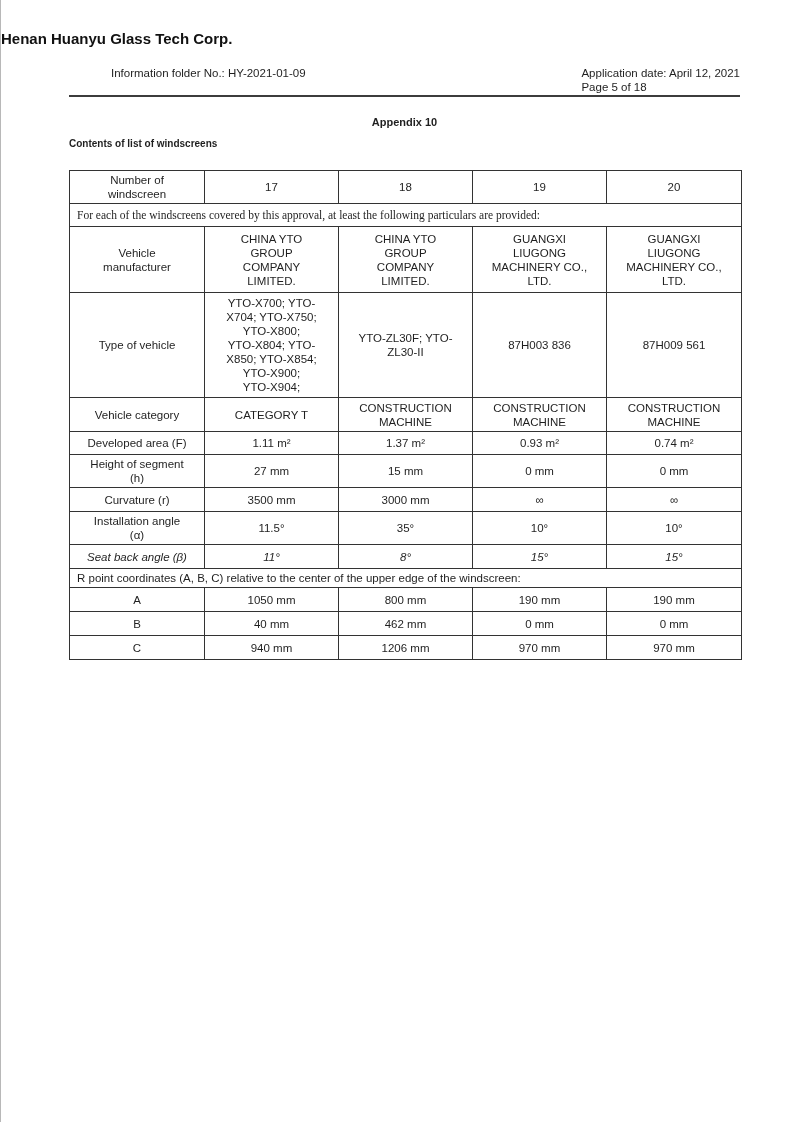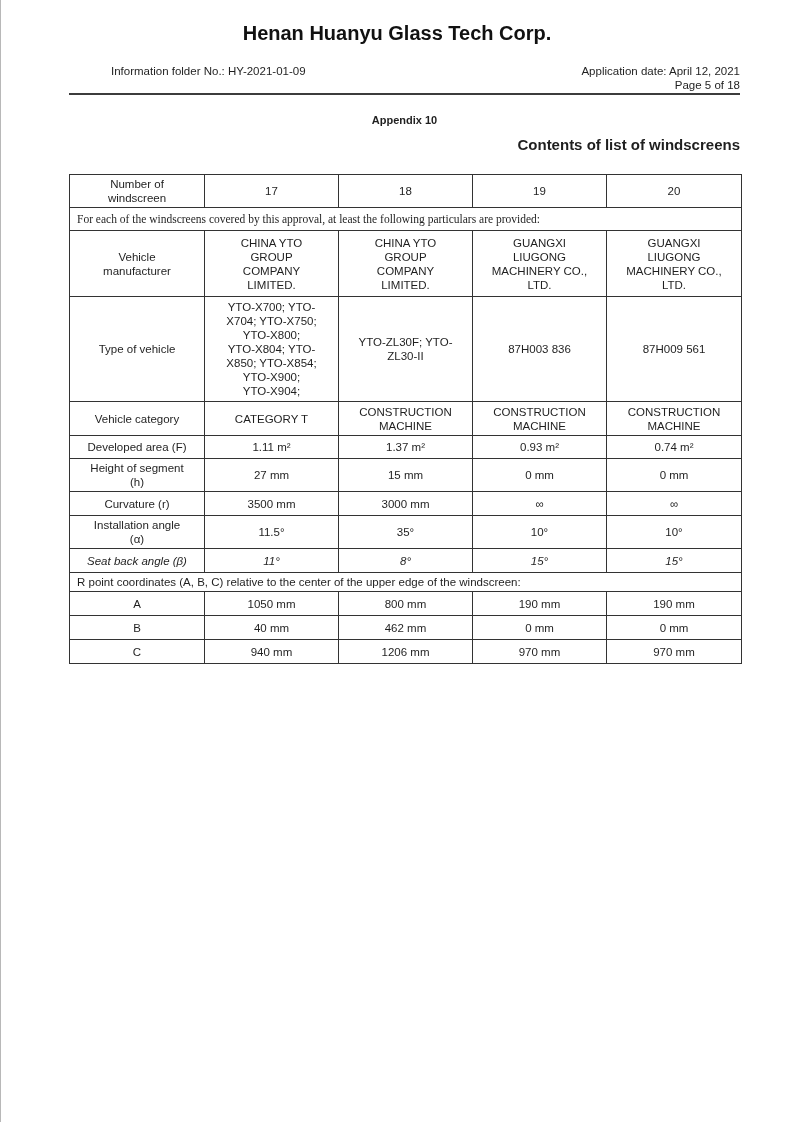--- a/index.html
+++ b/index.html
@@ -10,51 +10,51 @@
     background: #ffffff;
     border-left: 1px solid #b8b8b8;
     box-sizing: border-box;
     font-family: "Liberation Sans", "DejaVu Sans", sans-serif;
     color: #1f1f1f;
     overflow: hidden;
   }
   .content { margin-left: 68px; margin-right: 53px; }
   .title {
     margin: 0;
-    padding-top: 22px;
-    text-align: center;
-    font-size: 20px;
+    padding-top: 30px;
+    text-align: left;
+    font-size: 15px;
     font-weight: bold;
     color: #111;
   }
   .meta {
     display: flex;
     justify-content: space-between;
     align-items: flex-start;
     margin-top: 19px;
     font-size: 11.5px;
     line-height: 14px;
   }
   .meta-left { margin-left: 42px; }
-  .meta-right { text-align: right; }
+  .meta-right { text-align: left; }
   .rule {
     border: 0;
     border-top: 2px solid #3c3c3c;
     margin: 1px 0 0 0;
   }
   .appendix-title {
     margin-top: 19px;
     text-align: center;
     font-size: 11px;
     font-weight: bold;
   }
   .appendix-subtitle {
     margin-top: 10px;
-    text-align: right;
-    font-size: 15px;
+    text-align: left;
+    font-size: 10px;
     font-weight: bold;
   }
   table.ws-table {
     border-collapse: collapse;
     table-layout: fixed;
     width: 672px;
     margin-top: 21px;
     font-size: 11.5px;
   }
   table.ws-table td {

